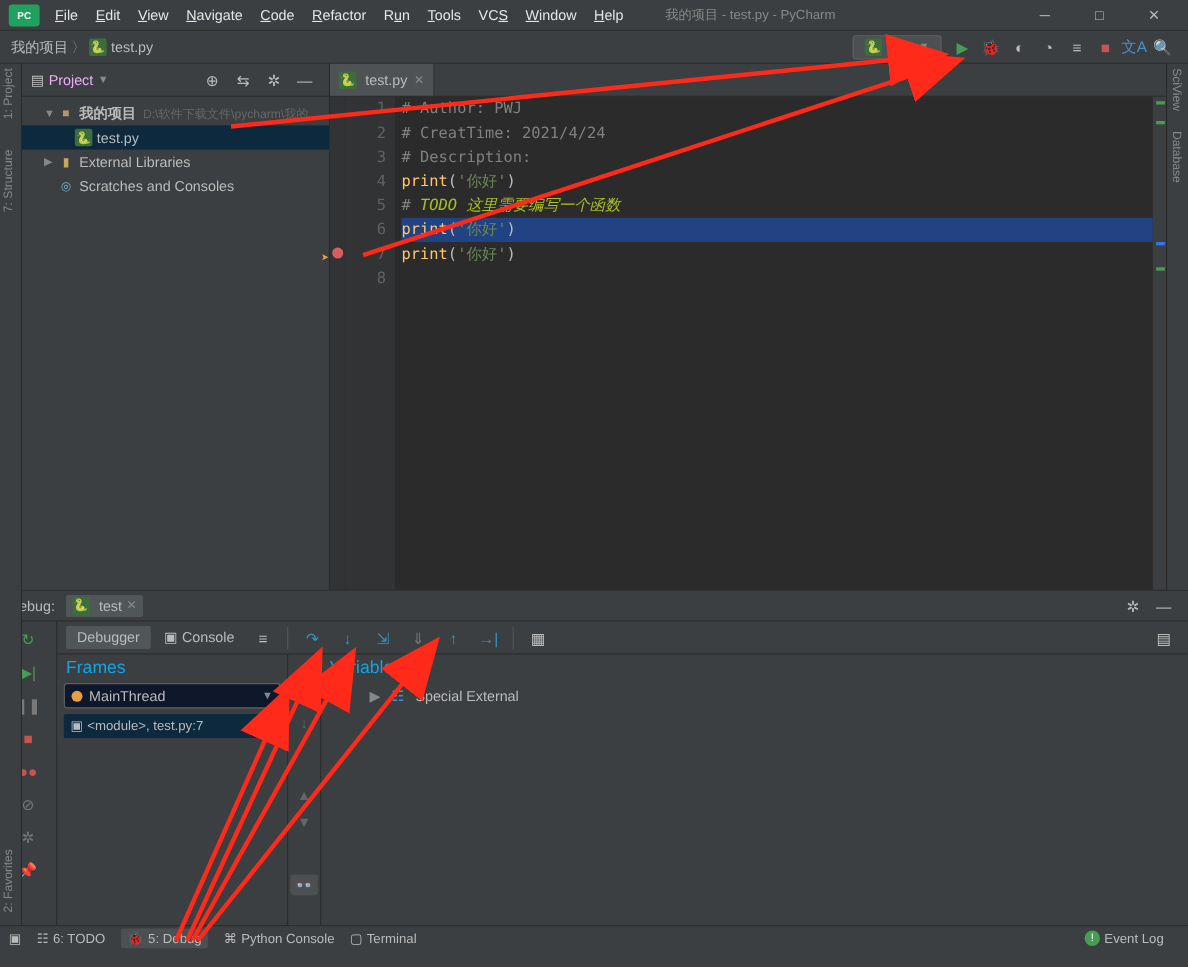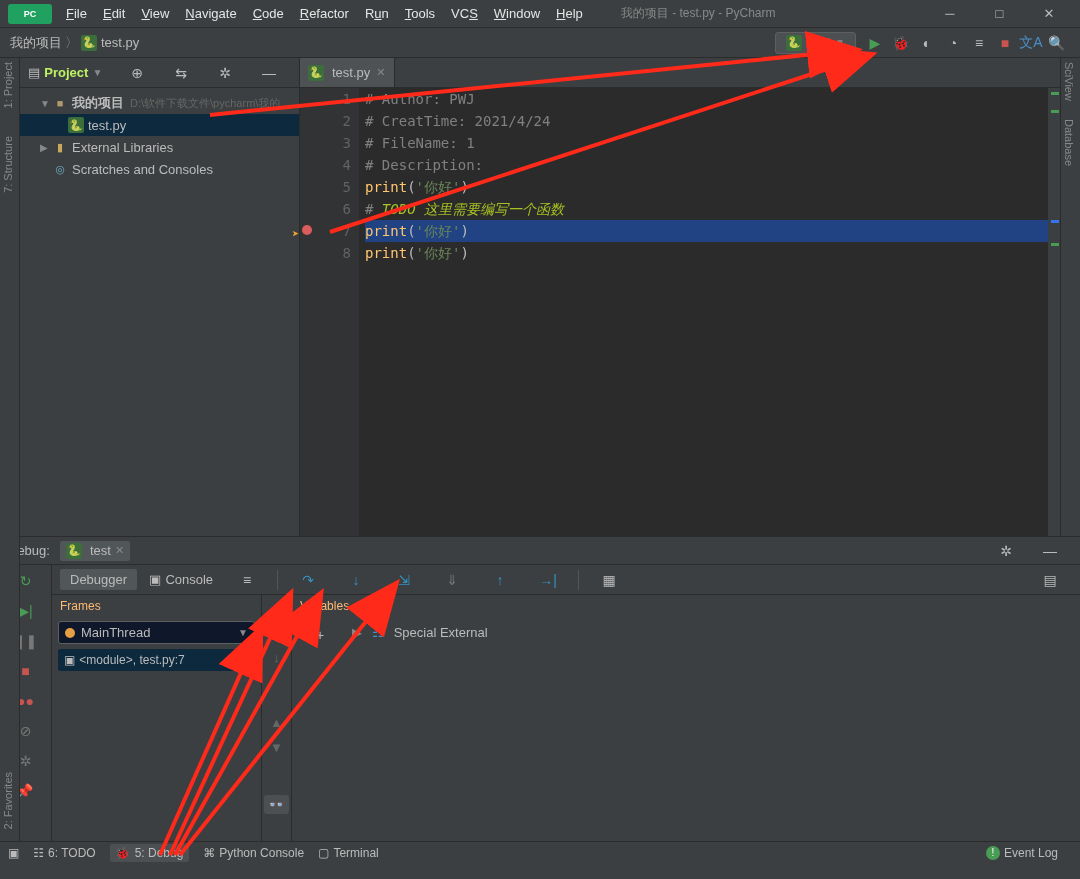--- a/index.html
+++ b/index.html
@@ -9,35 +9,35 @@
 
 #titlebar{height:28px;background:#3c3f41;border-bottom:1px solid #2b2b2b;padding:0 8px}
 #titlebar .menu-item{padding:3px 8px;color:#e5e5e5}
 #titlebar .menu-item u{text-decoration:underline}
 #title{color:#888;font-size:12px;margin-left:30px}
 #winbtns span{display:inline-flex;width:46px;height:28px;justify-content:center;align-items:center;color:#bbb}
 
 #crumb{height:30px;background:#3c3f41;border-bottom:1px solid #2b2b2b;padding:0 10px}
 #crumb .sep{color:#888;margin:0 3px}
 #crumb .run-cfg{background:#4c5052;border:1px solid #5e6060;border-radius:3px;padding:2px 10px;margin-right:6px}
-.icon{display:inline-flex;width:44px;height:20px;justify-content:center;align-items:center;font-size:14px}
+.icon{display:inline-flex;width:28px;height:20px;justify-content:center;align-items:center;font-size:14px}
 .tb-icon{width:26px;height:26px}
 .green{color:#499c54}
 .red{color:#c75450}
 .blue{color:#3592c4}
 .gray{color:#787878}
 
 #main{display:flex;height:478px}
 #left-rail{width:20px;background:#3c3f41;border-right:1px solid #2b2b2b}
 .rail-label{writing-mode:vertical-rl;transform:rotate(180deg);font-size:11px;color:#888;padding:4px 2px;display:block;text-align:center}
 #right-rail{width:20px;background:#3c3f41;border-left:1px solid #2b2b2b}
 
 #project{width:280px;background:#3c3f41;border-right:1px solid #2b2b2b}
 #project-hdr{height:30px;padding:0 8px;border-bottom:1px solid #2b2b2b}
-#project-hdr .ttl{font-weight:bold;color:#bef264}
+#project-hdr .ttl{font-weight:normal;color:#f0abfc}
 .tree{padding-top:4px}
 .tree-row{display:flex;align-items:center;height:22px;padding-left:8px;white-space:nowrap}
 .tree-row.sel{background:#0d293e}
 .tree-row.lvl1{padding-left:20px}
 .tree-row.lvl2{padding-left:36px}
 .expander{width:12px;color:#888;font-size:10px}
 .file-icon{width:16px;height:16px;margin-right:4px;display:inline-flex;align-items:center;justify-content:center;font-size:11px}
 .py-icon{background:#3c6e3c;border-radius:2px;color:#fff}
 .fold-icon{color:#b0976d}
 .tree-path{color:#666;font-size:11px}
@@ -68,21 +68,21 @@
 #debug-tab{display:flex;align-items:center;background:#515658;padding:2px 6px;border-radius:2px;margin-left:10px}
 #debug-body{flex:1;display:flex}
 #debug-left{width:52px;border-right:1px solid #2b2b2b;display:flex;flex-direction:column;align-items:center;padding-top:4px;gap:6px}
 #debug-left .icon{width:24px;height:24px}
 #debug-mid{flex:1;display:flex;flex-direction:column}
 #debug-toolbar{height:30px;padding:0 8px;border-bottom:1px solid #2b2b2b;gap:4px}
 #debug-toolbar .dt-tab{background:#515658;padding:3px 10px;border-radius:2px}
 #debug-toolbar .sep{width:1px;height:20px;background:#555;margin:0 4px}
 #debug-content{flex:1;display:flex}
 #frames-pane{width:210px;border-right:1px solid #2b2b2b;display:flex;flex-direction:column}
-.pane-hdr{height:24px;padding:4px 8px;font-size:12px;color:#fdba74}
+.pane-hdr{height:24px;padding:4px 8px;font-size:16px;color:#0ea5e9}
 #thread-sel{margin:2px 6px;background:#0f172a;border:1px solid #5e6060;border-radius:3px;padding:3px 6px;display:flex;align-items:center}
 #thread-dot{width:10px;height:10px;border-radius:50%;background:#e69f42;margin-right:6px}
 .frame-row{margin:3px 6px;background:#0d293e;padding:4px 6px;border-radius:2px;color:#bbb;font-size:12px;display:flex;align-items:center}
 #nav-arrows{width:30px;border-right:1px solid #2b2b2b;display:flex;flex-direction:column;align-items:center;padding-top:30px;gap:10px;color:#666}
 #vars-pane{flex:1;position:relative}
 #vars-body{padding:6px;display:flex;align-items:start;gap:10px}
 
 #status{height:22px;background:#3c3f41;border-top:1px solid #2b2b2b;padding:0 8px;font-size:12px}
 #status .sb-item{margin-right:14px;display:flex;align-items:center;gap:4px}
 
@@ -196,21 +196,20 @@
           <div class="ln">3</div>
           <div class="ln">4</div>
         <div class="ln">5</div>
           <div class="ln">6</div>
           <div class="ln">7</div>
           <div class="ln">8</div>
       </div>
       <div id="code">
         <div class="cl"><span class="cmt"># Author: PWJ</span></div>
         <div class="cl"><span class="cmt"># CreatTime: 2021/4/24</span></div>
-        <div class="cl"><span class="cmt"># FileName: 1</span></div>
         <div class="cl"><span class="cmt"># Description:</span></div>
         <div class="cl"><span class="fn">print</span>(<span class="str">'你好'</span>)</div>
         <div class="cl"><span class="cmt"># </span><span class="todo">TODO</span><span class="todo"> 这里需要编写一个函数</span></div>
         <div class="cl hl"><span class="fn">print</span>(<span class="str">'你好'</span>)</div>
         <div class="cl"><span class="fn">print</span>(<span class="str">'你好'</span>)</div>
       </div>
       <div id="err-strip">
         <span class="err-mark" style="top:4px"></span>
         <span class="err-mark" style="top:22px"></span>
         <span class="err-mark" style="top:132px;background:#3574f0"></span>

